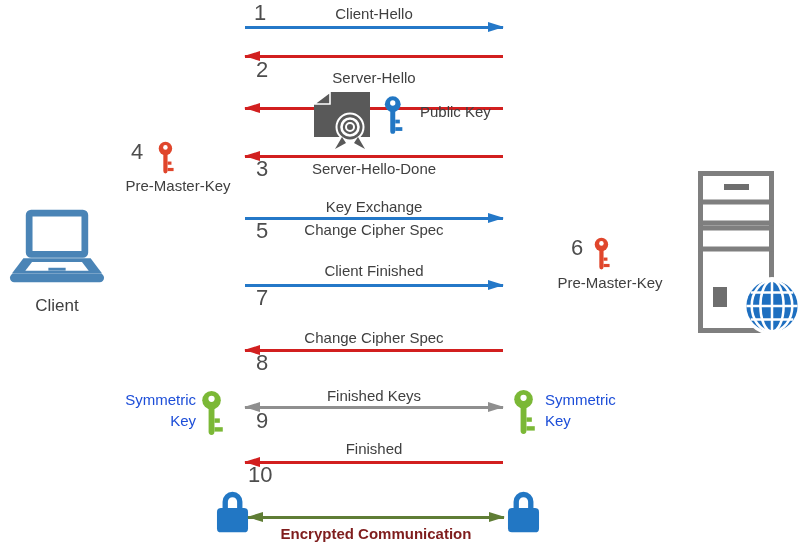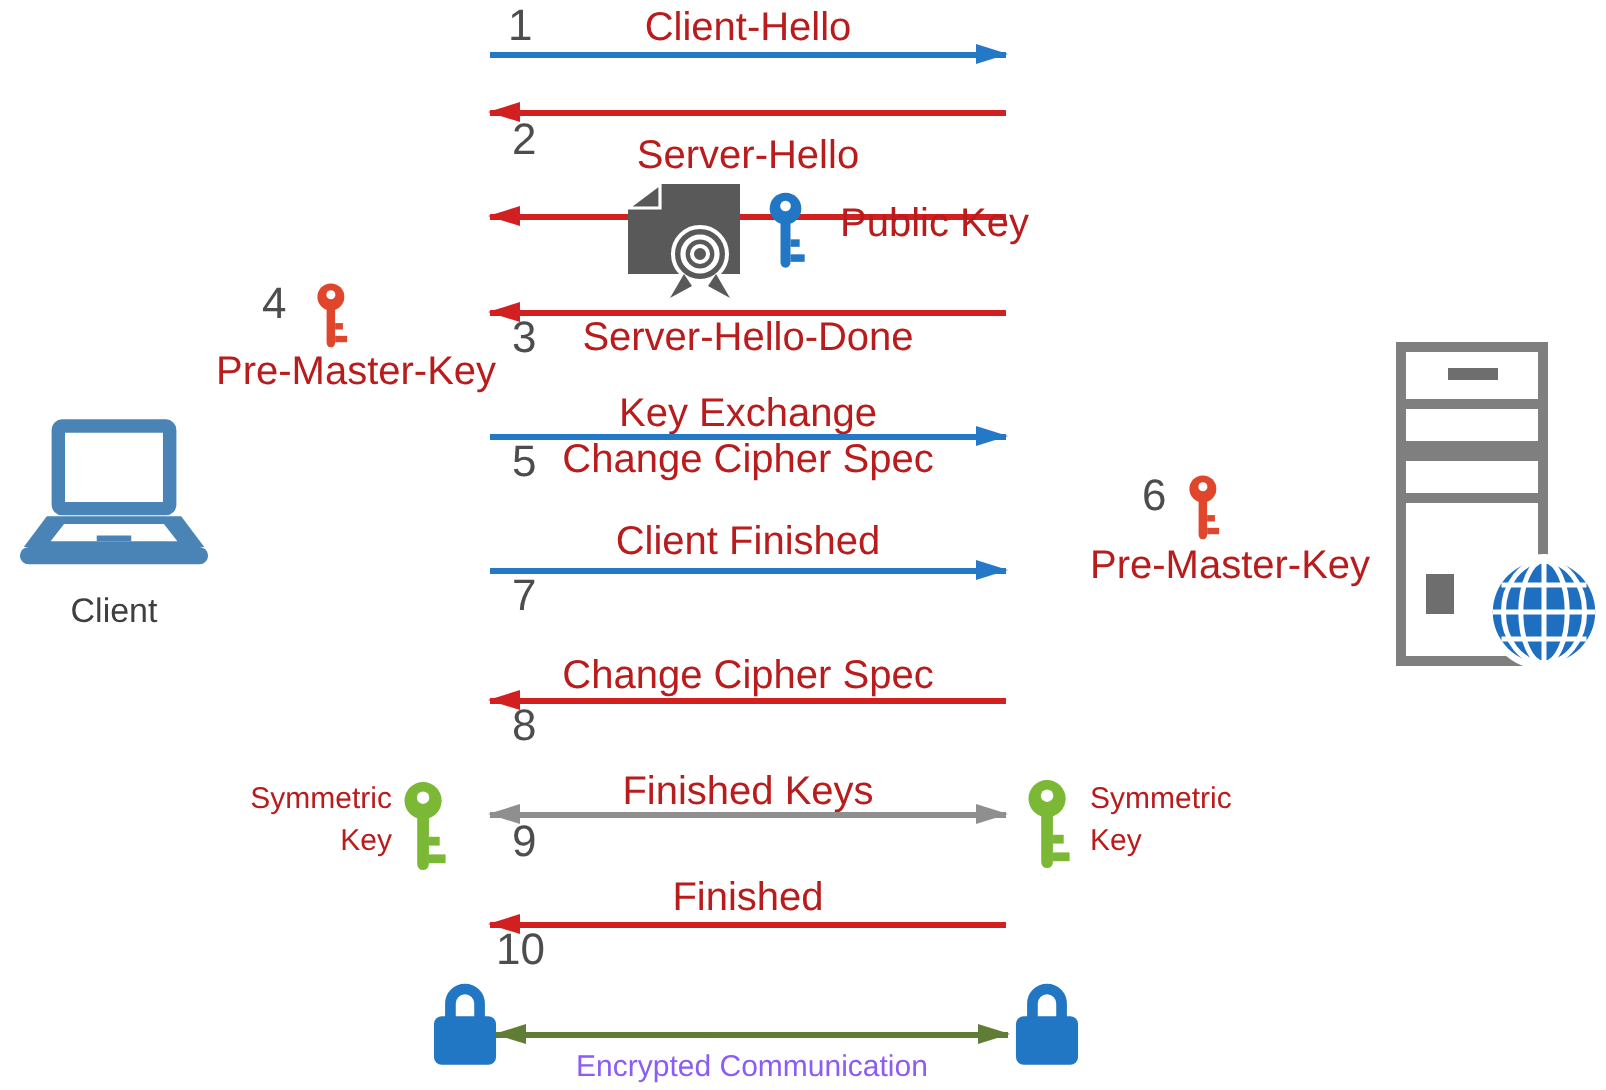--- a/index.html
+++ b/index.html
@@ -15,25 +15,25 @@
      width:0;height:0;border-right:16px solid currentColor;
      border-top:5.5px solid transparent;border-bottom:5.5px solid transparent}
   .c-blue{color:#2478C8}
   .c-red{color:#D21F1F}
   .c-gray{color:#8F8F8F}
   .c-olive{color:#5F7D35}
   .c-redkey{color:#E0462C}
   .c-greenkey{color:#7BB836}
   .c-lockblue{color:#2277C4}
   .num{position:absolute;font-size:22px;line-height:24px;color:#4D4D4D}
-  .lbl{position:absolute;font-size:20px;line-height:18px;color:#b91c1c;white-space:nowrap}
+  .lbl{position:absolute;font-size:15px;line-height:18px;color:#404040;white-space:nowrap}
   .lbl.ctr{text-align:center}
-  .wraplbl{position:absolute;font-size:15px;line-height:21px;color:#b91c1c}
+  .wraplbl{position:absolute;font-size:15px;line-height:21px;color:#1d4ed8}
   .node-label{position:absolute;font-size:17px;color:#3F3F3F;text-align:center}
-  .olive-lbl{position:absolute;font-size:15px;font-weight:normal;color:#8b5cf6;text-align:center;white-space:nowrap}
+  .olive-lbl{position:absolute;font-size:15px;font-weight:bold;color:#7f1d1d;text-align:center;white-space:nowrap}
   svg{display:block;position:absolute}
 </style>
 </head>
 <body>
 
 <div id="canvas">
 
   <div class="abs" style="left:9px;top:209px;width:98px;height:115px">
     <svg width="96" height="82" viewBox="0 0 100 85" style="left:0;top:0">
       <rect x="21" y="4" width="58" height="43" rx="2" fill="#fff" stroke="#4A84B6" stroke-width="7"></rect>

